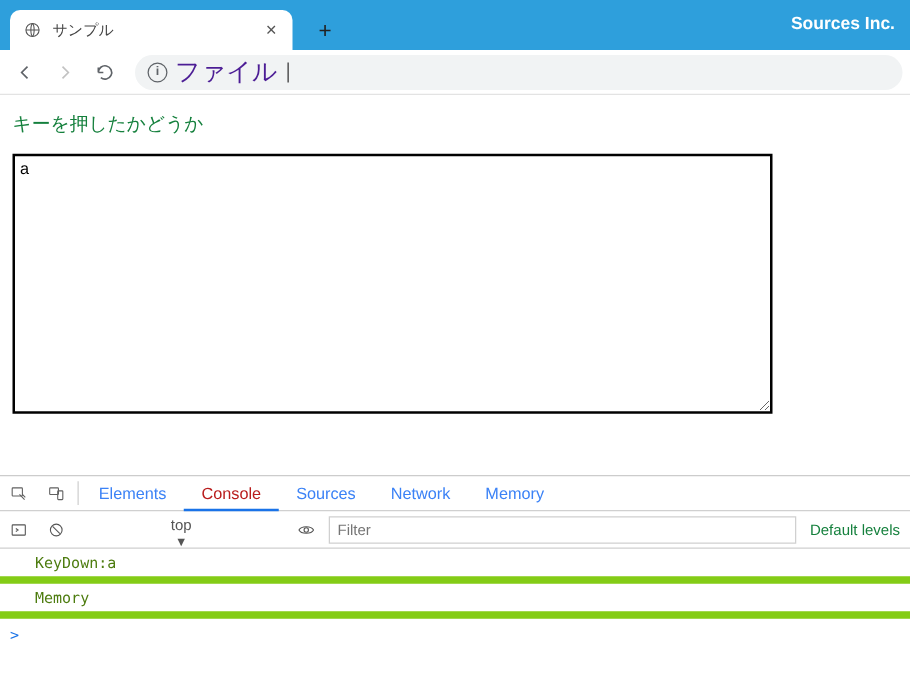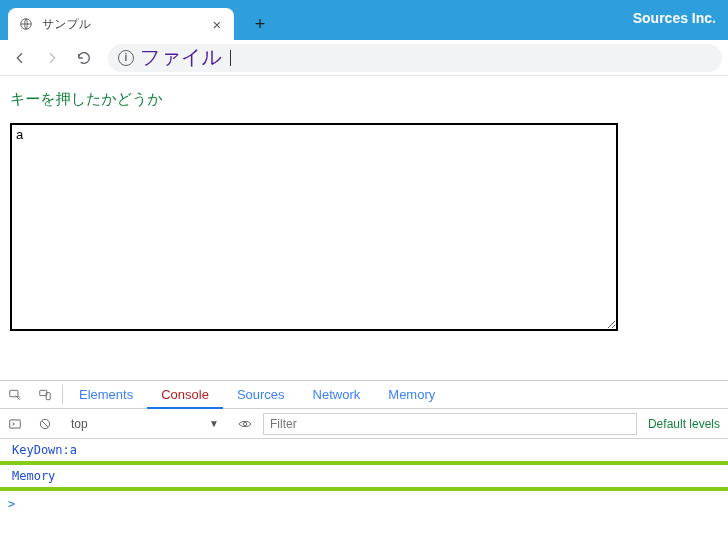--- a/index.html
+++ b/index.html
@@ -165,42 +165,43 @@
   .dt-toolbar .cell {
     display: inline-flex; align-items: center; justify-content: center;
     height: 100%;
     padding: 0 8px;
   }
   .dt-toolbar svg { width: 14px; height: 14px; stroke: currentColor; fill: none; stroke-width: 1.5; }
   .context-select {
     display: inline-flex; align-items: center; gap: 2px;
     padding: 0 6px; height: 22px; min-width: 160px;
     justify-content: space-between;
+    flex-direction: column;
   }
   .context-select .chev { color: #555; font-size: 10px; }
   .filter-input {
     flex: 1;
     height: 22px;
     border: 1px solid #d0d0d0;
     padding: 0 6px;
     font-size: 12px;
     color: #333;
     margin: 0 3px;
   }
   .levels { padding: 0 8px; color: #15803d; white-space: nowrap; }
 
   .dt-log {
     flex: 1; overflow: auto;
     font-family: Menlo, Consolas, monospace;
     font-size: 12px;
   }
   .log-row {
-    padding: 4px 6px 4px 12px;
-    border-bottom: 4px solid #84cc16;
-    color: #1d4ed8;
+    padding: 4px 6px 4px 28px;
+    border-bottom: 6px solid #84cc16;
+    color: #4d7c0f;
   }
   .prompt-row {
     padding: 6px 6px 4px 8px;
     color: #1a73e8;
   }
   .prompt-row .caret { color: #1a73e8; }
 </style>
 </head>
 <body>
 

